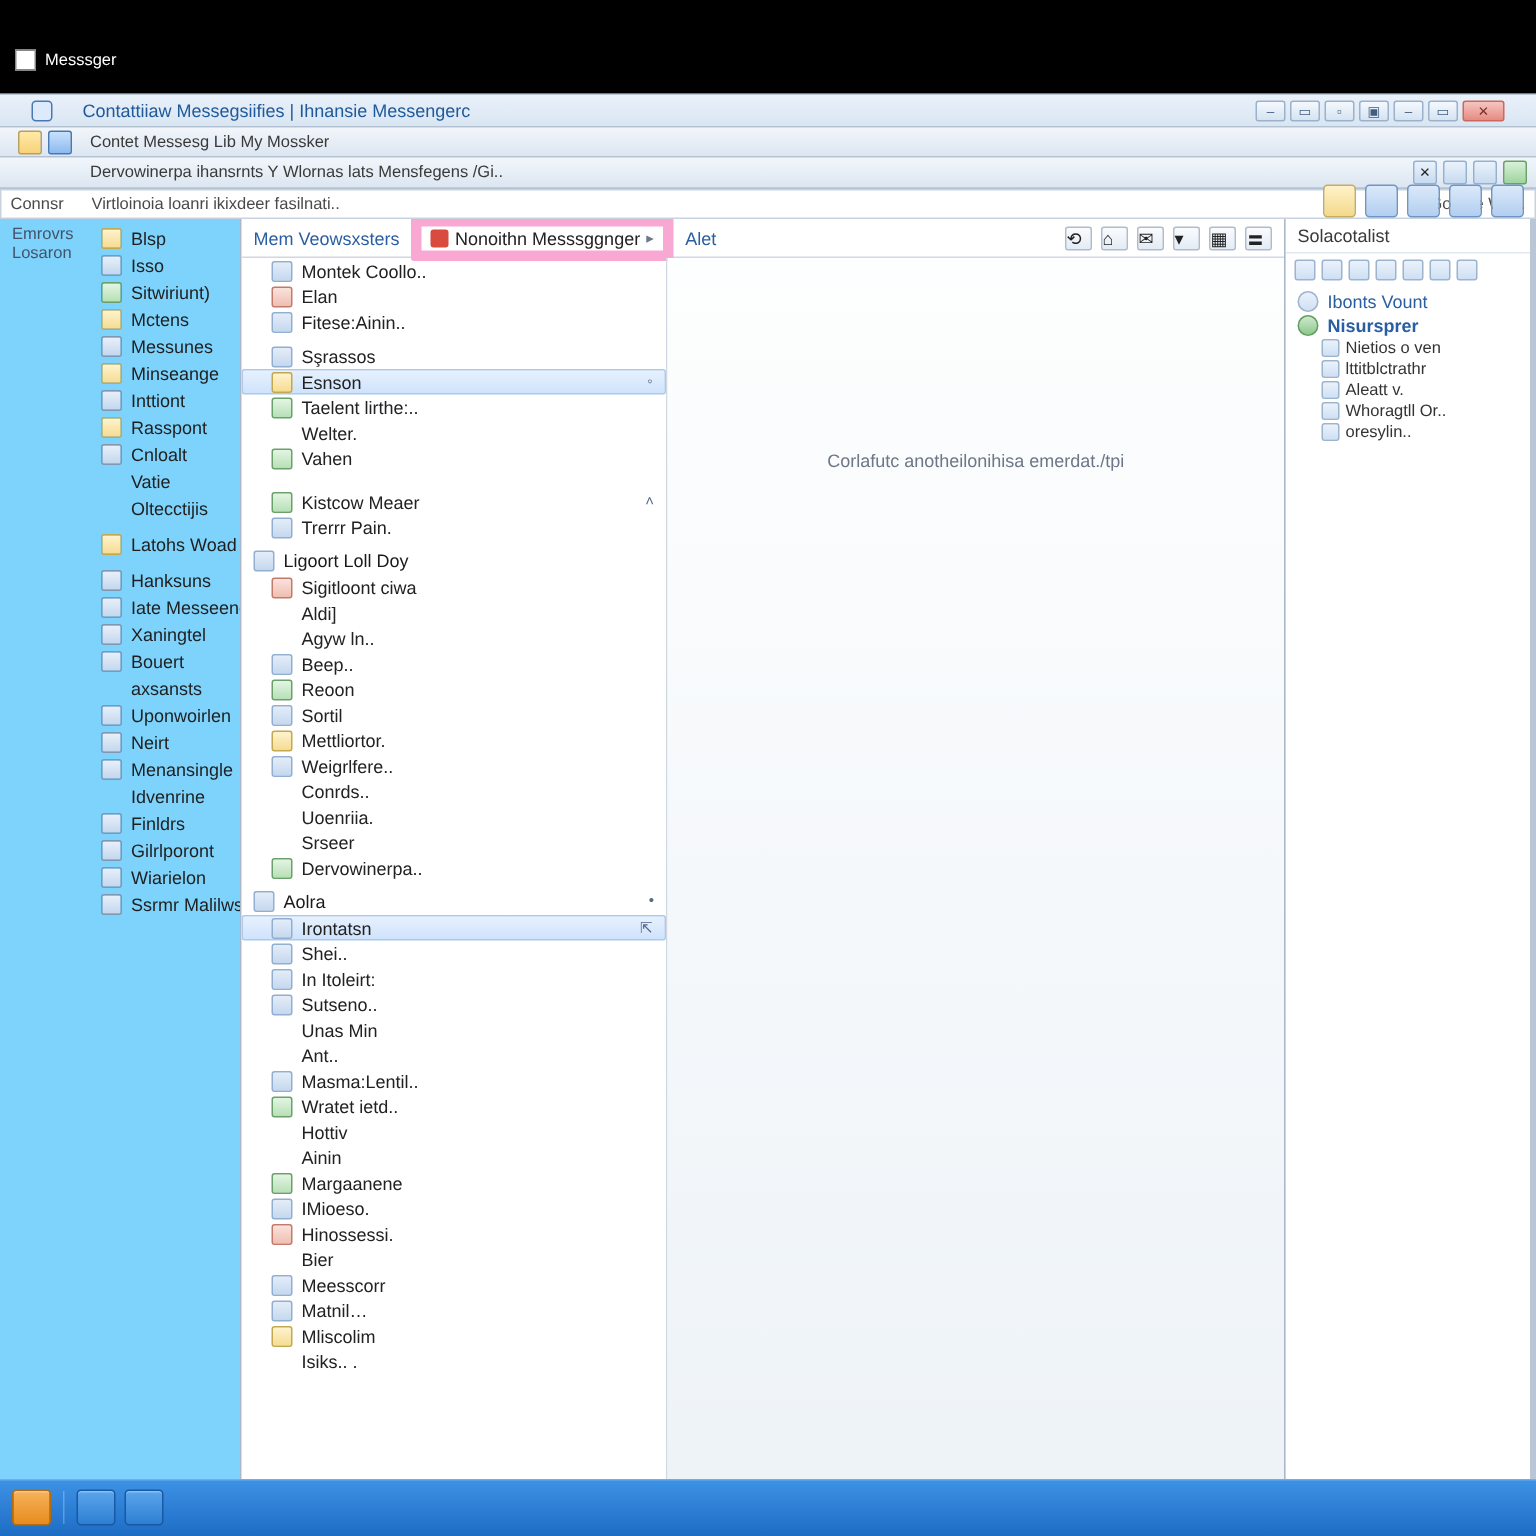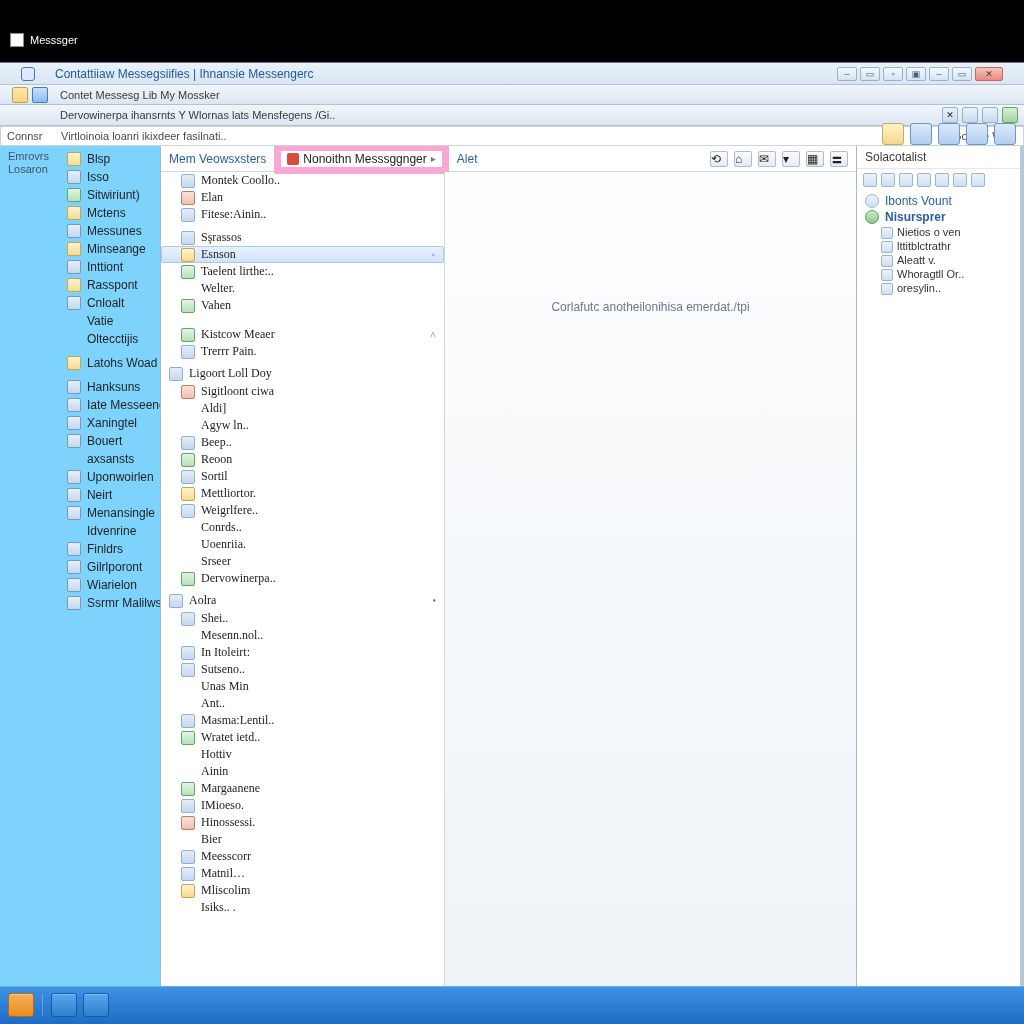--- a/index.html
+++ b/index.html
@@ -42,21 +42,21 @@
   .center-col { width: 696px; background: #fff; border-right: 1px solid #aab8c9; display: flex; flex-direction: column; position: relative; }
   .center-head { height: 26px; display: flex; align-items: center; padding: 0 8px; gap: 8px; border-bottom: 1px solid #d0d8e1; }
   .center-head-link { color: #2a5ea3; font-size: 12px; }
   .center-head-chip { background: #fff; border: 7px solid #f9a8d4; border-radius: 2px; padding: 1px 6px; display: flex; align-items: center; gap: 4px; font-size: 12px; text-align: right; }
   .chip-ico { width: 12px; height: 12px; background: #d94b3e; border-radius: 2px; display: inline-block; }
   .chevron { font-size: 10px; color: #6b7888; }
   .center-head-link2 { color: #2a5ea3; font-size: 12px; }
   .center-head-right { margin-left: auto; display: flex; gap: 6px; align-items: center; }
   .mini-btn { width: 18px; height: 16px; border: 1px solid #b0bccb; background: linear-gradient(#fafcfe,#e3ebf4); border-radius: 2px; }
   .center-body { display: flex; flex: 1; overflow: hidden; }
-  .tree-pane { width: 284px; border-right: 1px solid #d0d8e1; overflow-y: auto; font-family: Liberation Serif, serif; }
+  .tree-pane { width: 284px; border-right: 1px solid #d0d8e1; overflow-y: auto; }
   .tree-item { display: flex; align-items: center; gap: 6px; padding: 1px 6px 1px 20px; font-size: 12px; color: #222; cursor: pointer; position: relative; white-space: nowrap; height: 17px; }
   .tree-item.group { padding-left: 8px; font-weight: 400; color: #1a1a1a; height: 19px; }
   .tree-item.highlight { background: linear-gradient(#e7f1fe,#cfe3fb); border: 1px solid #a9c9ef; border-radius: 2px; padding-left: 19px; }
   .tree-item .ti-ico { width: 14px; height: 14px; border-radius: 2px; flex: none; background: linear-gradient(#e4edf8,#c5d8ef); border: 1px solid #92aed0; }
   .tree-item .ti-ico.y { background: linear-gradient(#fff3cf,#f6dc92); border-color: #c3a84f; }
   .tree-item .ti-ico.g { background: linear-gradient(#e3f5e3,#b7e0b7); border-color: #6aa06a; }
   .tree-item .ti-ico.r { background: linear-gradient(#fae2dc,#eebfb2); border-color: #c47a6b; }
   .tree-item .ti-ico.none { background: none; border: none; }
   .tree-item .caret { position: absolute; right: 8px; font-size: 10px; color: #55698a; }
   .content-pane { flex: 1; background: linear-gradient(#fdfefe,#eef3f8); position: relative; }
@@ -362,27 +362,28 @@
               <div class="tree-item">
                 <span class="ti-ico g"></span>
                 <span>Dervowinerpa..</span>
               </div>
               <div style="height: 4px;"></div>
               <div class="tree-item group">
                 <span class="ti-ico "></span>
                 <span>Aolra</span>
                 <span class="caret">•</span>
               </div>
+              <div class="tree-item highlight">
+                <span class="ti-ico "></span>
+                <span>Irontatsn</span>
+                <span class="caret">⇱</span>
+              </div>
               <div class="tree-item">
                 <span class="ti-ico "></span>
                 <span>Shei..</span>
-              </div>
-              <div class="tree-item">
-                <span class="ti-ico none"></span>
-                <span>Mesenn.nol..</span>
               </div>
               <div class="tree-item">
                 <span class="ti-ico "></span>
                 <span>In Itoleirt:</span>
               </div>
               <div class="tree-item">
                 <span class="ti-ico "></span>
                 <span>Sutseno..</span>
               </div>
               <div class="tree-item">

